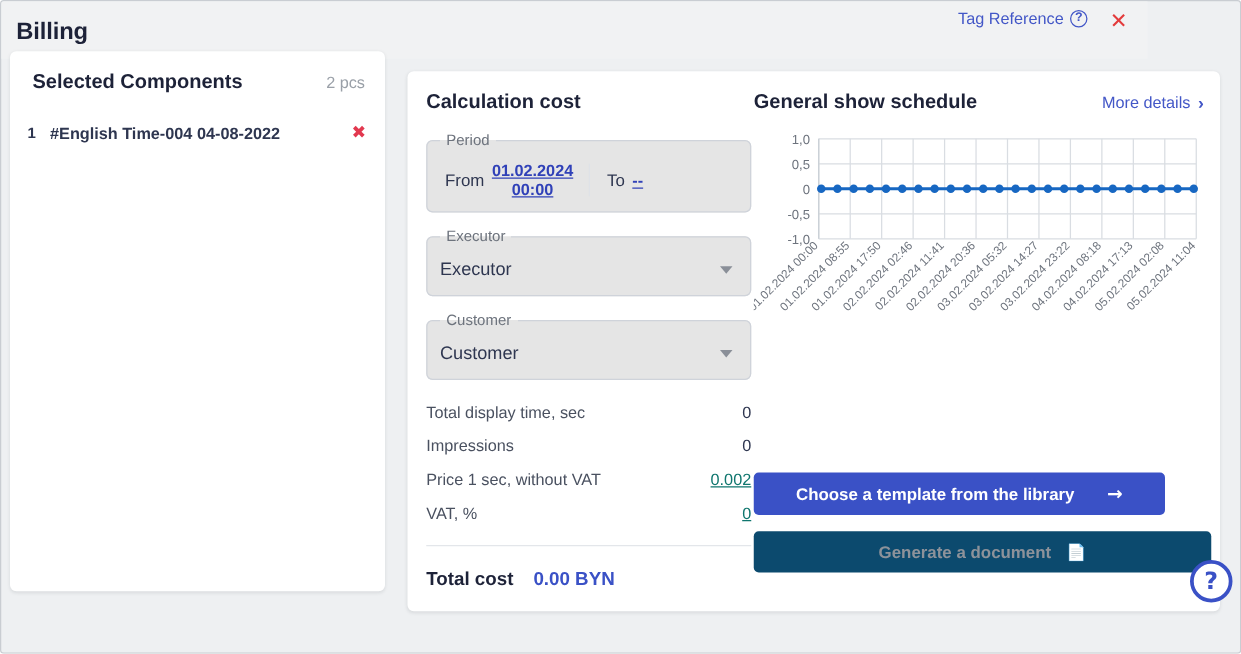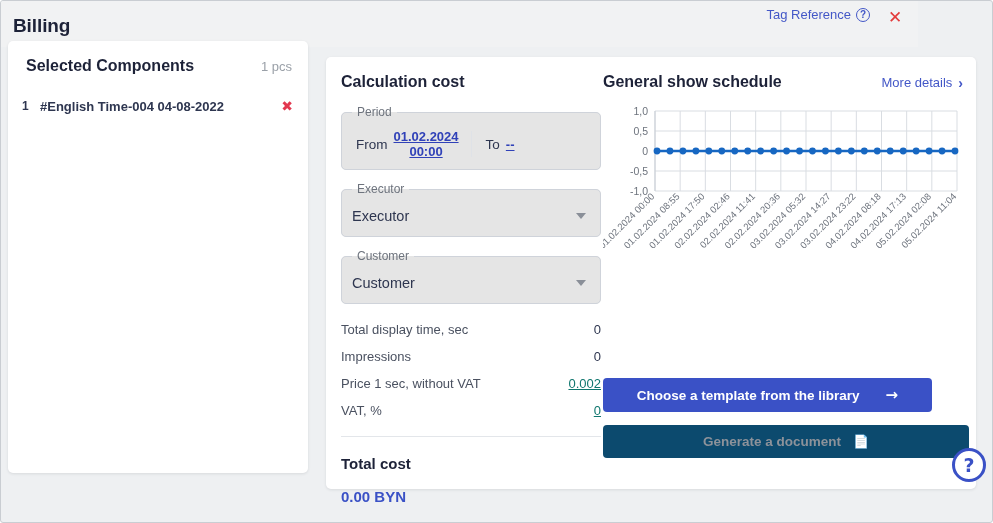--- a/index.html
+++ b/index.html
@@ -185,21 +185,20 @@
     text-decoration: underline; cursor: pointer;
   }
 
   .hr {
     margin: 12px 0 0 0;
     height: 1px; background: #e3e6ea;
   }
   .total-row {
     display: flex; align-items: baseline; gap: 16px;
     margin-top: 18px;
-    flex-direction: column;
   }
   .total-label { font-size: 15px; font-weight: bold; color: #1d2238; }
   .total-value { font-size: 15px; font-weight: bold; color: #3a51c6; }
 
   
   #sched-col {
     position: absolute;
     left: 277px; top: 16px;
     width: 360px; height: 402px;
   }
@@ -274,21 +273,21 @@
       <span class="tag-ref-label">Tag Reference</span>
       <span class="qmark-sm">?</span>
     </div>
 
     <div class="close-btn">✕</div>
   </div>
 
   <div class="panel" id="panel-left">
     <div class="sel-head">
       <span class="panel-title">Selected Components</span>
-      <span class="sel-count">1 pcs</span>
+      <span class="sel-count">2 pcs</span>
     </div>
 
     <div class="sel-row">
       <span class="sel-idx">1</span>
       <span class="sel-name">#English Time-004 04-08-2022</span>
       <span class="sel-del">✖</span>
     </div>
   </div>
 
   <div class="panel" id="panel-right">

